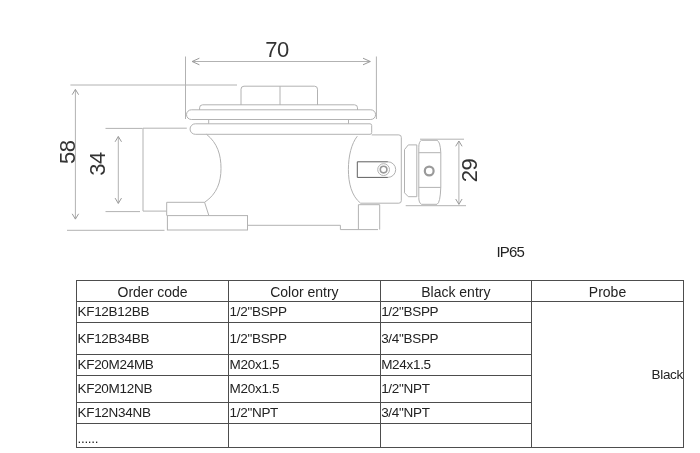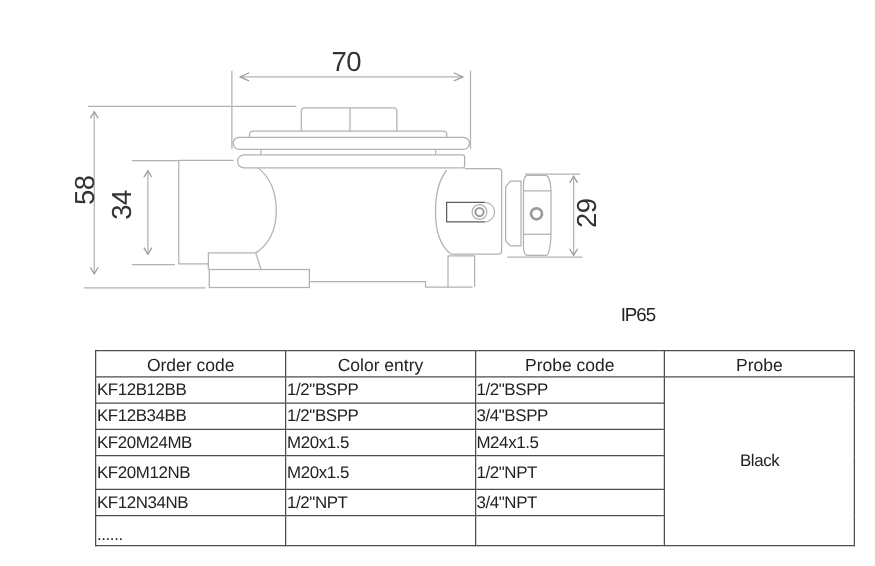--- a/index.html
+++ b/index.html
@@ -118,33 +118,33 @@
         <col style="width:152px">
         <col style="width:151.5px">
         <col style="width:151.3px">
         <col style="width:151.9px">
       </colgroup>
 
 <tbody>
         <tr style="height:21px">
           <td class="hd">Order code</td>
           <td class="hd">Color entry</td>
-          <td class="hd">Probe code</td>
+          <td class="hd">Black entry</td>
           <td class="hd">Probe</td>
         </tr>
 
 <tr style="height:21px">
           <td>KF12B12BB</td>
           <td>1/2"BSPP</td>
           <td>1/2"BSPP</td>
 
-<td rowspan="6" style="text-align:center;">Black</td>
+<td rowspan="6" style="text-align:right;">Black</td>
         </tr>
 
-<tr style="height:21px">
+<tr style="height:32px">
           <td>KF12B34BB</td>
           <td>1/2"BSPP</td>
           <td>3/4"BSPP</td>
         </tr>
 
 <tr style="height:21px">
           <td>KF20M24MB</td>
           <td>M20x1.5</td>
           <td>M24x1.5</td>
         </tr>

